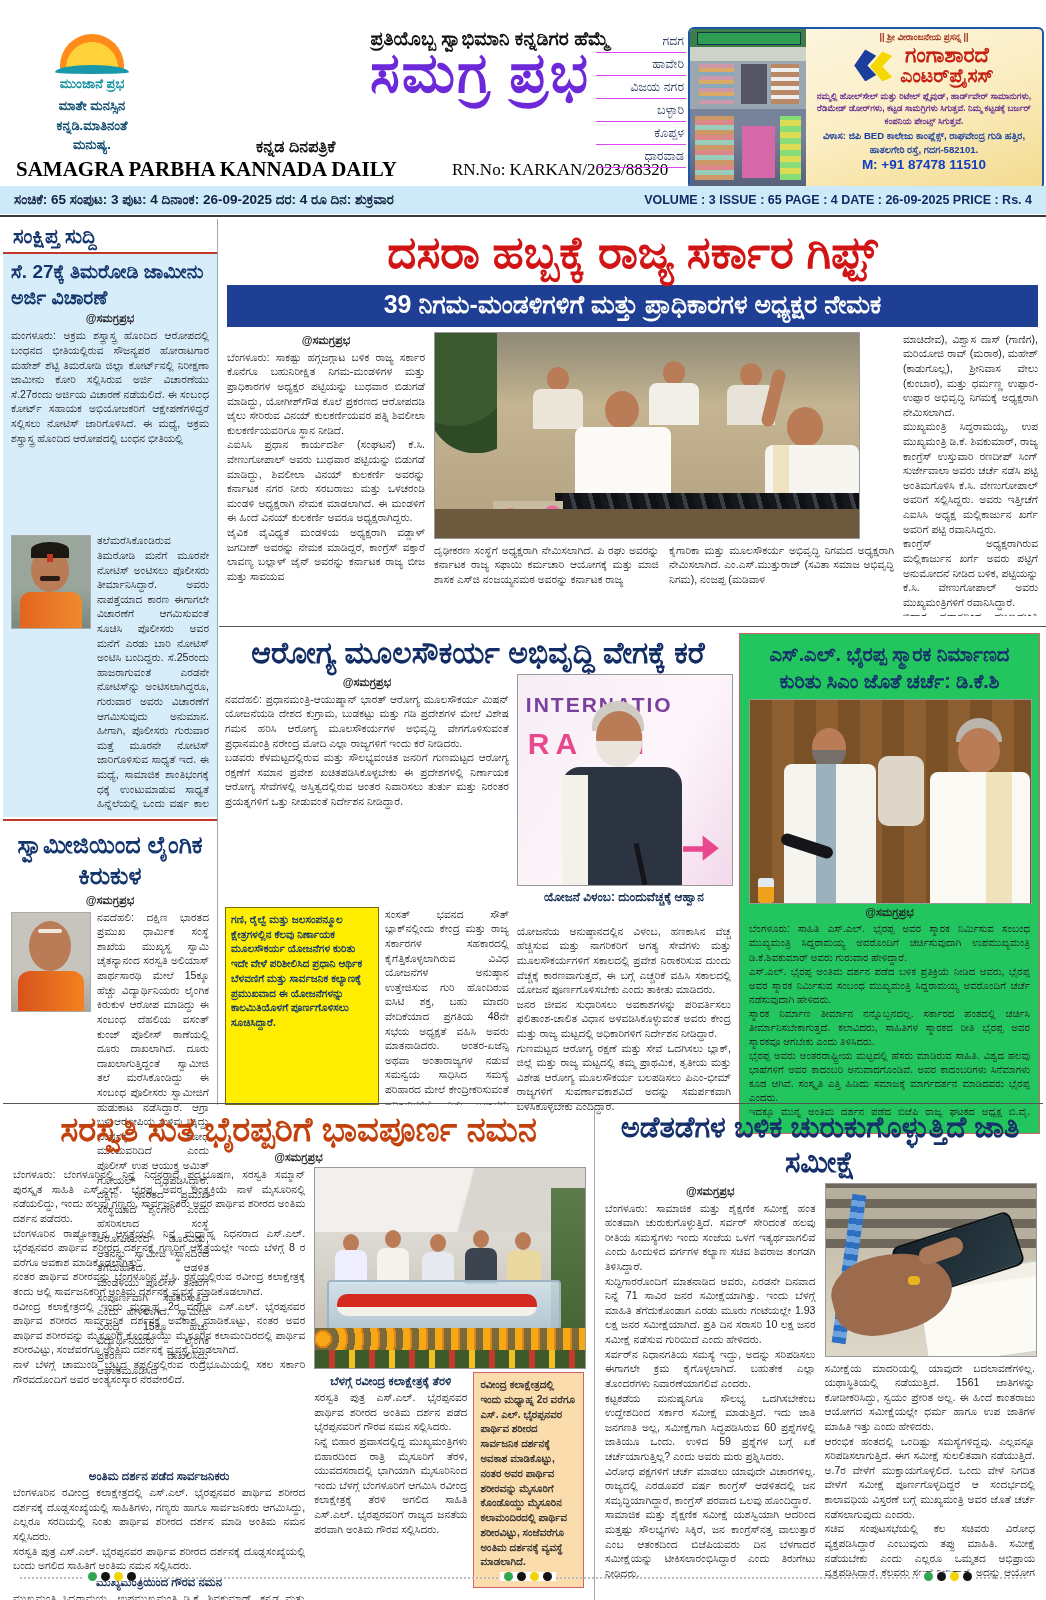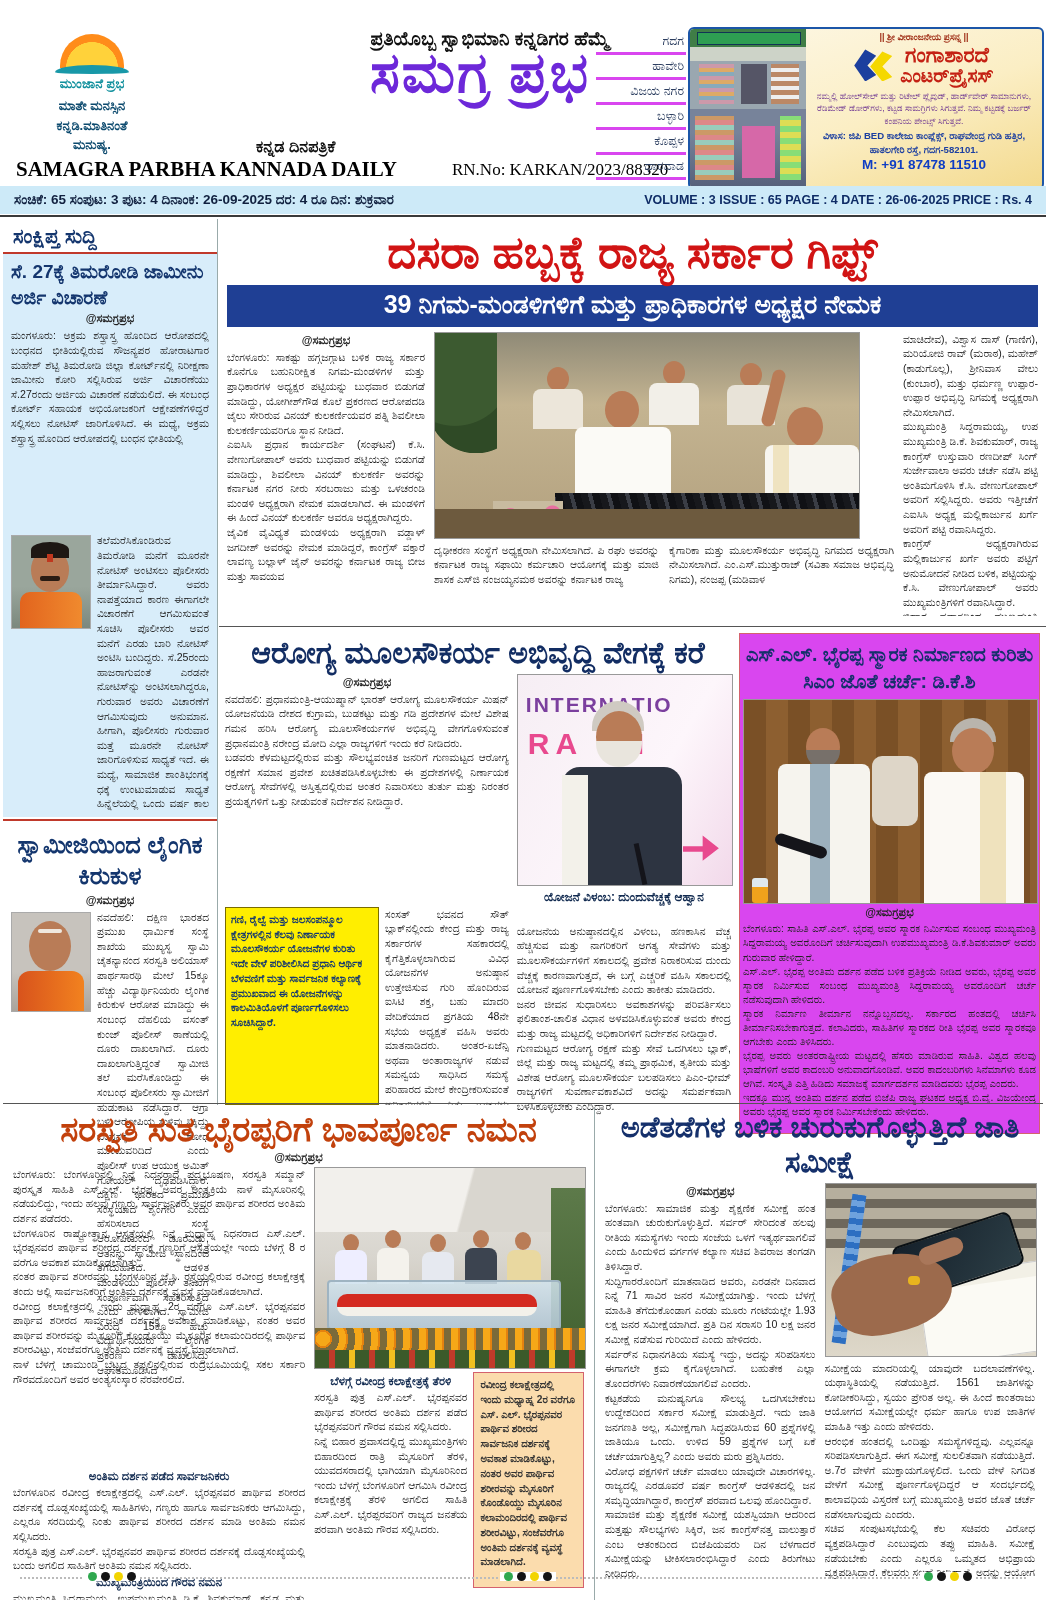--- a/index.html
+++ b/index.html
@@ -19,35 +19,35 @@
   .sun{width:64px;height:34px;margin:0 auto;background:radial-gradient(circle at 50% 100%,#ffd23a 0 55%,#ff8c1a 56% 80%,#fff 81%);border-radius:64px 64px 0 0;}
   .wave{width:74px;height:9px;margin:-3px auto 2px;background:#1898a8;border-radius:50% 50% 50% 50%/80% 80% 20% 20%;}
   .logo-name{font-size:13px;font-weight:bold;color:#0e8f9c;}
   .motto{font-size:13px;font-weight:bold;color:#0c4a6e;line-height:1.5;margin-top:4px;}
   .tagline{left:290px;top:28px;width:400px;font-size:19px;font-weight:bold;color:#101010;}
   .main-title{left:240px;top:40px;width:480px;font-size:56px;font-weight:bold;color:#6d28d9;letter-spacing:2px;}
   .subtitle{left:256px;top:138px;font-size:16px;font-weight:bold;color:#101010;}
   .eng-name{left:16px;top:157px;font-family:"Liberation Serif",serif;font-size:21px;font-weight:bold;color:#000;}
   .rn{left:452px;top:160px;font-family:"Liberation Serif",serif;font-size:17px;color:#000;}
   .editions{left:596px;top:30px;width:90px;}
-  .edition{font-size:12.5px;color:#2c3e60;text-align:right;padding:4px 2px 3px;border-bottom:3px solid #d946ef;}
+  .edition{font-size:12.5px;color:#2c3e60;text-align:right;padding:4px 2px 3px;border-bottom:1px solid #d946ef;}
   
   .ad{left:688px;top:27px;width:352px;height:159px;border:2px solid #1c56a8;border-radius:6px;
       background:linear-gradient(160deg,#fdf8e8 0%,#fbeec4 55%,#f3da8e 100%);display:flex;overflow:hidden;}
   .ad-photos{width:116px;display:flex;flex-direction:column;}
   .ad-photo{flex:1;position:relative;overflow:hidden;}
   .ad-content{flex:1;text-align:center;padding:3px 5px 2px;}
   .ad-blessing{font-size:9px;font-weight:bold;color:#a03018;}
   .ad-row{display:flex;align-items:center;justify-content:center;gap:6px;margin-top:1px;}
   .ge{width:40px;height:40px;position:relative;flex:none;}
   .ge-g{position:absolute;left:0;top:4px;width:22px;height:32px;background:#1c3f9e;clip-path:polygon(0 50%,50% 0,100% 20%,60% 50%,100% 80%,50% 100%);}
   .ge-e{position:absolute;left:16px;top:6px;width:22px;height:30px;background:#f5d800;clip-path:polygon(0 50%,55% 0,100% 15%,55% 50%,100% 85%,55% 100%);}
   .ad-name1{font-size:21px;font-weight:bold;color:#c42114;line-height:1.05;}
   .ad-name2{font-size:19px;font-weight:bold;color:#c42114;line-height:1.1;}
-  .ad-services{font-size:8.6px;font-weight:normal;color:#6a3190;line-height:1.45;margin-top:3px;}
+  .ad-services{font-size:8.6px;font-weight:bold;color:#6a3190;line-height:1.45;margin-top:3px;}
   .ad-address{font-size:9.6px;font-weight:bold;color:#1c3fa0;line-height:1.4;margin-top:2px;}
   .ad-phone{font-size:13.5px;font-weight:bold;color:#0f3ec4;margin-top:1px;}
   
   .info-bar{left:0;top:186px;width:1046px;height:28px;background:#cdeaf8;display:flex;align-items:center;justify-content:space-between;padding:0 14px;box-sizing:border-box;}
   .info-kn{font-size:13.5px;font-weight:bold;color:#10203f;}
   .info-en{font-size:12.5px;font-weight:bold;color:#0f2c66;}
   .rule{left:0;top:215px;width:1046px;border-top:2px solid #3a3a3a;}
   
   .sidebar{left:3px;top:219px;width:215px;height:886px;border-right:1px solid #9aa;box-sizing:border-box;}
   .brief-header{font-size:20px;font-weight:bold;color:#14366e;padding:6px 0 4px 10px;border-bottom:2px solid #c0392b;}
@@ -70,21 +70,21 @@
   
   .midrow{display:flex;padding:2px 6px;gap:8px;}
   .health{width:506px;flex:none;}
   .health-h{font-size:30px;font-weight:bold;color:#122d63;text-align:center;line-height:1.2;margin:2px 0 3px;}
   .health-cols{display:flex;gap:8px;}
   .health-left{width:57%;}
   .health-right{width:43%;}
   .ybox-row{display:flex;gap:6px;margin-top:3px;}
   .ybox{width:142px;flex:none;background:#ffee00;border:1.5px solid #7a6c00;padding:5px;font-size:10.4px;font-weight:bold;color:#173a6e;line-height:1.42;}
   .subhead{font-size:12px;font-weight:bold;color:#10294f;text-align:center;margin:4px 0 20px;}
-  .pinkbox{flex:1;background:#d946ef;border:1.5px solid #d4626e;padding:7px 3px;box-sizing:border-box;}
+  .pinkbox{flex:1;background:#22c55e;border:1.5px solid #d4626e;padding:7px 9px;box-sizing:border-box;}
   .dks-h{font-size:19.5px;font-weight:bold;color:#15306b;text-align:center;line-height:1.4;margin-bottom:4px;}
   
   .bottomrow{left:3px;top:1108px;width:1040px;display:flex;}
   .funeral{width:592px;flex:none;border-right:1px solid #9aa;padding:2px 10px 0 10px;box-sizing:border-box;}
   .funeral-h{font-size:34px;font-weight:bold;color:#c2410c;text-align:center;line-height:1.15;}
   .fun-cols{display:flex;gap:9px;margin-top:2px;}
   .fun-c1{width:52%;}
   .fun-right{width:48%;}
   .fun-sub{font-size:11.5px;font-weight:bold;color:#10294f;text-align:center;margin:3px 0 2px;}
   .fun-lower{display:flex;gap:6px;margin-top:3px;}
@@ -165,21 +165,21 @@
         </div>
       </div>
       <div class="ad-services">ನಮ್ಮಲ್ಲಿ ಹೋಲ್‌ಸೇಲ್ ಮತ್ತು ರಿಟೇಲ್ ಪ್ಲೈವುಡ್, ಹಾರ್ಡ್‌ವೇರ್ ಸಾಮಾನುಗಳು, ರೆಡಿಮೇಡ್ ಡೋರ್‌ಗಳು, ಕಟ್ಟಡ ಸಾಮಗ್ರಿಗಳು ಸಿಗುತ್ತವೆ. ನಿಮ್ಮ ಕಟ್ಟಡಕ್ಕೆ ಬರ್ಜರ್ ಕಂಪನಿಯ ಪೇಂಟ್ಸ್ ಸಿಗುತ್ತವೆ.</div>
       <div class="ad-address">ವಿಳಾಸ: ಜಿಪಿ BED ಕಾಲೇಜು ಕಾಂಪ್ಲೆಕ್ಸ್, ರಾಘವೇಂದ್ರ ಗುಡಿ ಹತ್ತಿರ, ಹಾತಲಗೇರಿ ರಸ್ತೆ, ಗದಗ-582101.</div>
       <div class="ad-phone">M: +91 87478 11510</div>
     </div>
   </div>
 
   <div class="abs info-bar">
     <span class="info-kn">ಸಂಚಿಕೆ: 65   ಸಂಪುಟ: 3   ಪುಟ: 4   ದಿನಾಂಕ: 26-09-2025   ದರ: 4 ರೂ   ದಿನ: ಶುಕ್ರವಾರ</span>
-    <span class="info-en">VOLUME : 3    ISSUE : 65    PAGE : 4    DATE : 26-06-2025    PRICE : Rs. 4</span>
+    <span class="info-en">VOLUME : 3    ISSUE : 65    PAGE : 4    DATE : 26-09-2025    PRICE : Rs. 4</span>
   </div>
   <div class="abs rule"></div>
 
   <div class="abs sidebar">
     <div class="s1">
       <div class="brief-header" style="margin:-6px -8px 5px;background:#fff;">ಸಂಕ್ಷಿಪ್ತ ಸುದ್ದಿ</div>
       <div class="s-title1">ಸೆ. 27ಕ್ಕೆ ತಿಮರೋಡಿ ಜಾಮೀನು ಅರ್ಜಿ ವಿಚಾರಣೆ</div>
       <div class="byline">@ಸಮಗ್ರಪ್ರಭ</div>
       <div class="body-txt jus" style="height:205px;overflow:hidden;">ಮಂಗಳೂರು: ಅಕ್ರಮ ಶಸ್ತ್ರಾಸ್ತ್ರ ಹೊಂದಿದ ಆರೋಪದಲ್ಲಿ ಬಂಧನದ ಭೀತಿಯಲ್ಲಿರುವ ಸೌಜನ್ಯಪರ ಹೋರಾಟಗಾರ ಮಹೇಶ್ ಶೆಟ್ಟಿ ತಿಮರೋಡಿ ಜಿಲ್ಲಾ ಕೋರ್ಟ್‌ನಲ್ಲಿ ನಿರೀಕ್ಷಣಾ ಜಾಮೀನು ಕೋರಿ ಸಲ್ಲಿಸಿರುವ ಅರ್ಜಿ ವಿಚಾರಣೆಯು ಸೆ.27ರಂದು ಅರ್ಜಿಯ ವಿಚಾರಣೆ ನಡೆಯಲಿದೆ. ಈ ಸಂಬಂಧ ಕೋರ್ಟ್ ಸಹಾಯಕ ಅಭಿಯೋಜಕರಿಗೆ ಆಕ್ಷೇಪಣೆಗಳಿದ್ದರೆ ಸಲ್ಲಿಸಲು ನೋಟಿಸ್ ಜಾರಿಗೊಳಿಸಿದೆ. ಈ ಮಧ್ಯೆ, ಅಕ್ರಮ ಶಸ್ತ್ರಾಸ್ತ್ರ ಹೊಂದಿದ ಆರೋಪದಲ್ಲಿ ಬಂಧನ ಭೀತಿಯಲ್ಲಿ</div>
       <div style="overflow:hidden;">

